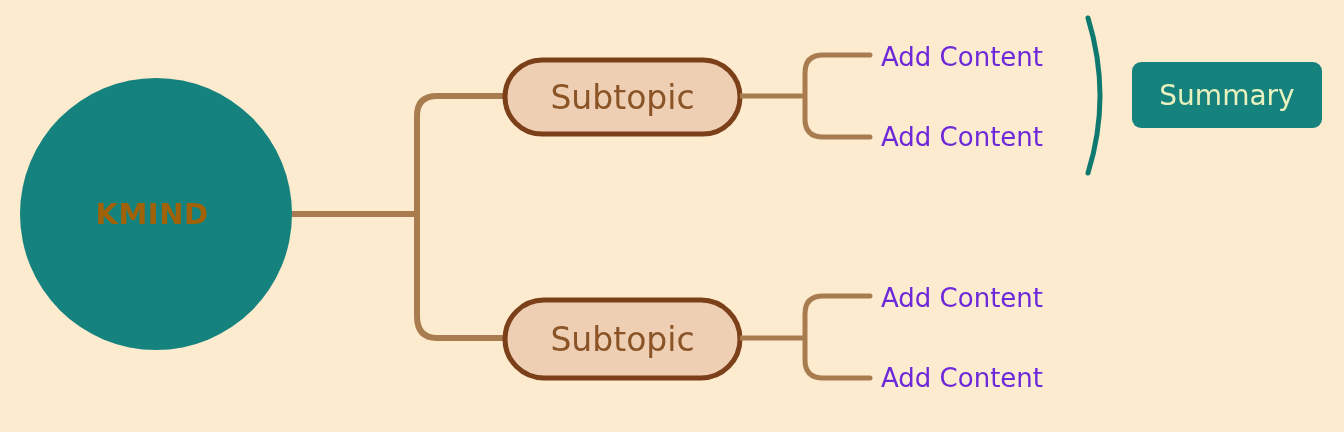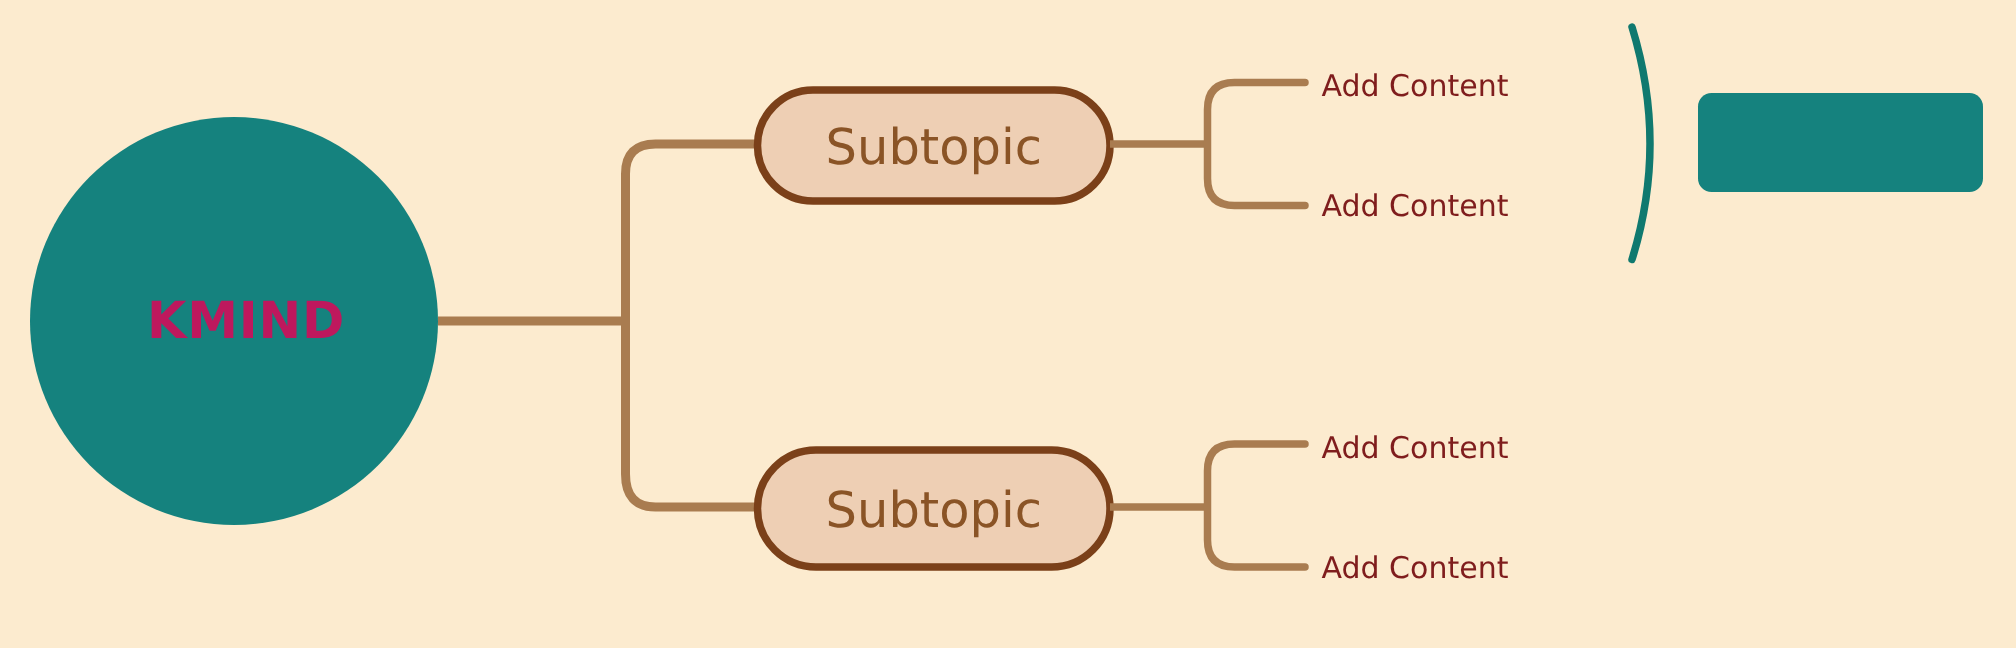--- a/index.html
+++ b/index.html
@@ -27,43 +27,43 @@
   .node-label {
     position: absolute;
     display: flex;
     align-items: center;
     justify-content: center;
     white-space: nowrap;
     pointer-events: none;
   }
   
   #root-node-label {
-    left: 28px;
+    left: 16px;
     top: 78px;
     width: 272px;
     height: 272px;
-    color: #be185d;
-    font-size: 34px;
+    color: #a16207;
+    font-size: 29px;
     font-weight: bold;
     letter-spacing: 0.5px;
   }
   
   .subtopic-label {
     color: #8a5426;
     font-size: 33px;
     font-weight: normal;
     left: 505px;
     width: 235px;
   }
   #subtopic-label-1 { top: 60px; height: 74px; }
   #subtopic-label-2 { top: 300px; height: 78px; }
   
   .leaf-label {
-    color: #7f1d1d;
-    font-size: 20px;
+    color: #6d28d9;
+    font-size: 26px;
     justify-content: flex-start;
     left: 881px;
     height: 30px;
   }
   #leaf-label-1-1 { top: 42px; }
   #leaf-label-1-2 { top: 122px; }
   #leaf-label-2-1 { top: 283px; }
   #leaf-label-2-2 { top: 363px; }
   
   #summary-label {
@@ -112,14 +112,15 @@
   <div class="node-label subtopic-label" id="subtopic-label-2">Subtopic</div>
 
   <div class="node-label leaf-label" id="leaf-label-1-1">Add Content</div>
 
   <div class="node-label leaf-label" id="leaf-label-1-2">Add Content</div>
 
   <div class="node-label leaf-label" id="leaf-label-2-1">Add Content</div>
 
   <div class="node-label leaf-label" id="leaf-label-2-2">Add Content</div>
 
+  <div class="node-label" id="summary-label">Summary</div>
 
 </div>
 
 </body></html>

